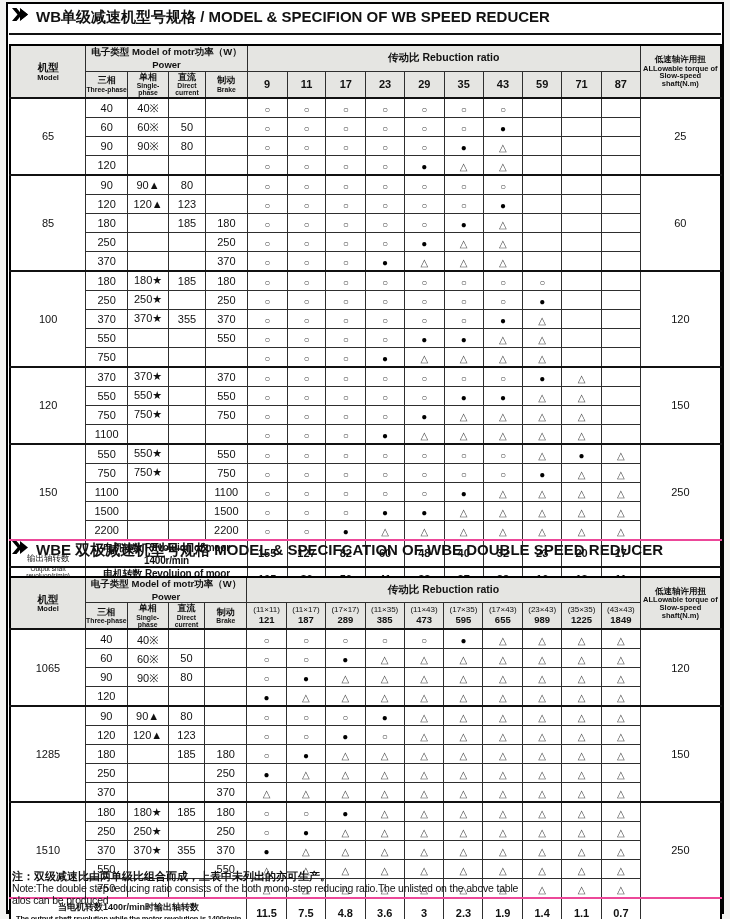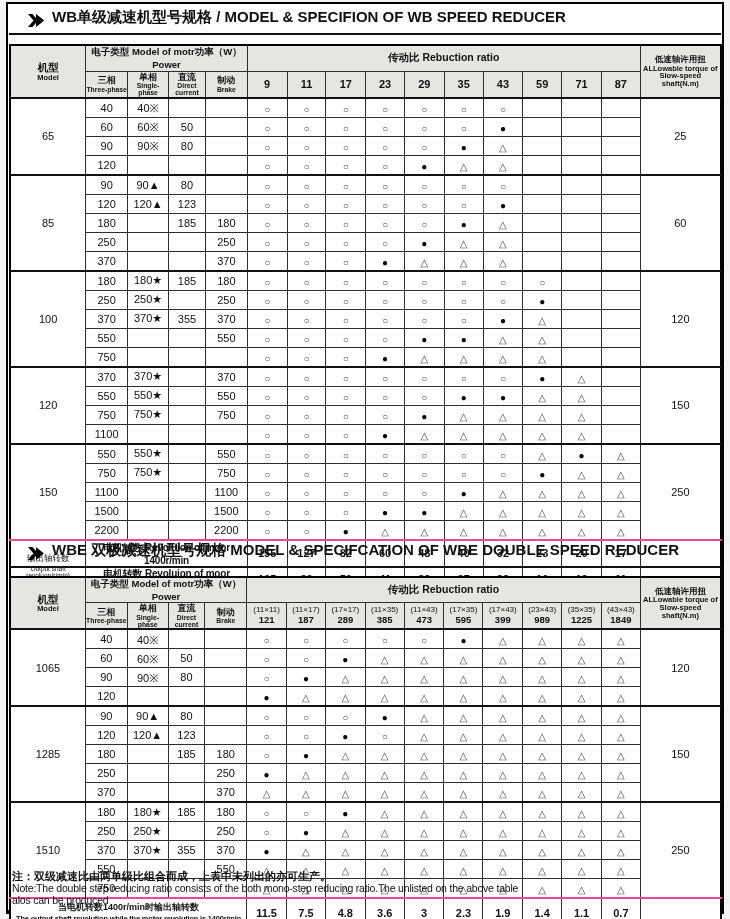--- a/index.html
+++ b/index.html
@@ -1,19 +1,19 @@
 <!DOCTYPE html>
 <html><head>
 <meta charset="utf-8">
 <style>
   html,body{margin:0;padding:0;}
   body{width:730px;height:919px;background:#f3f3f1;font-family:"Liberation Sans",sans-serif;position:relative;overflow:hidden;}
   .frame{position:absolute;left:6px;top:2px;width:718px;height:912px;box-sizing:border-box;
          border:2px solid #000;border-bottom-width:4px;background:#fff;}
-  .section-title{position:absolute;left:20px;display:flex;align-items:flex-end;gap:8px;
+  .section-title{position:absolute;left:4px;display:flex;align-items:flex-start;gap:8px;
                  font-weight:bold;font-size:15px;color:#111;white-space:nowrap;}
   .rule{position:absolute;left:1px;width:712px;height:2px;background:#111;}
   .mount{position:absolute;left:1px;}
   
   table.spec{border-collapse:collapse;table-layout:fixed;border:2px solid #000;background:#fff;}
   table.spec th,table.spec td{border:1px solid #2e2e2e;padding:0;text-align:center;vertical-align:middle;color:#111;overflow:hidden;}
   table.spec thead th{background:#e5e5e2;}
   table.spec tbody td{background:#fff;}
   .hcn{font-size:10.5px;font-weight:bold;line-height:1.2;}
   .hen{font-size:7.5px;font-weight:bold;line-height:1.05;}
@@ -636,21 +636,21 @@
             <th>
               <div class="pair">(11×43)</div>
               <div class="pval">473</div>
             </th>
             <th>
               <div class="pair">(17×35)</div>
               <div class="pval">595</div>
             </th>
             <th>
               <div class="pair">(17×43)</div>
-              <div class="pval">399</div>
+              <div class="pval">655</div>
             </th>
             <th>
               <div class="pair">(23×43)</div>
               <div class="pval">989</div>
             </th>
             <th>
               <div class="pair">(35×35)</div>
               <div class="pval">1225</div>
             </th>
             <th>

